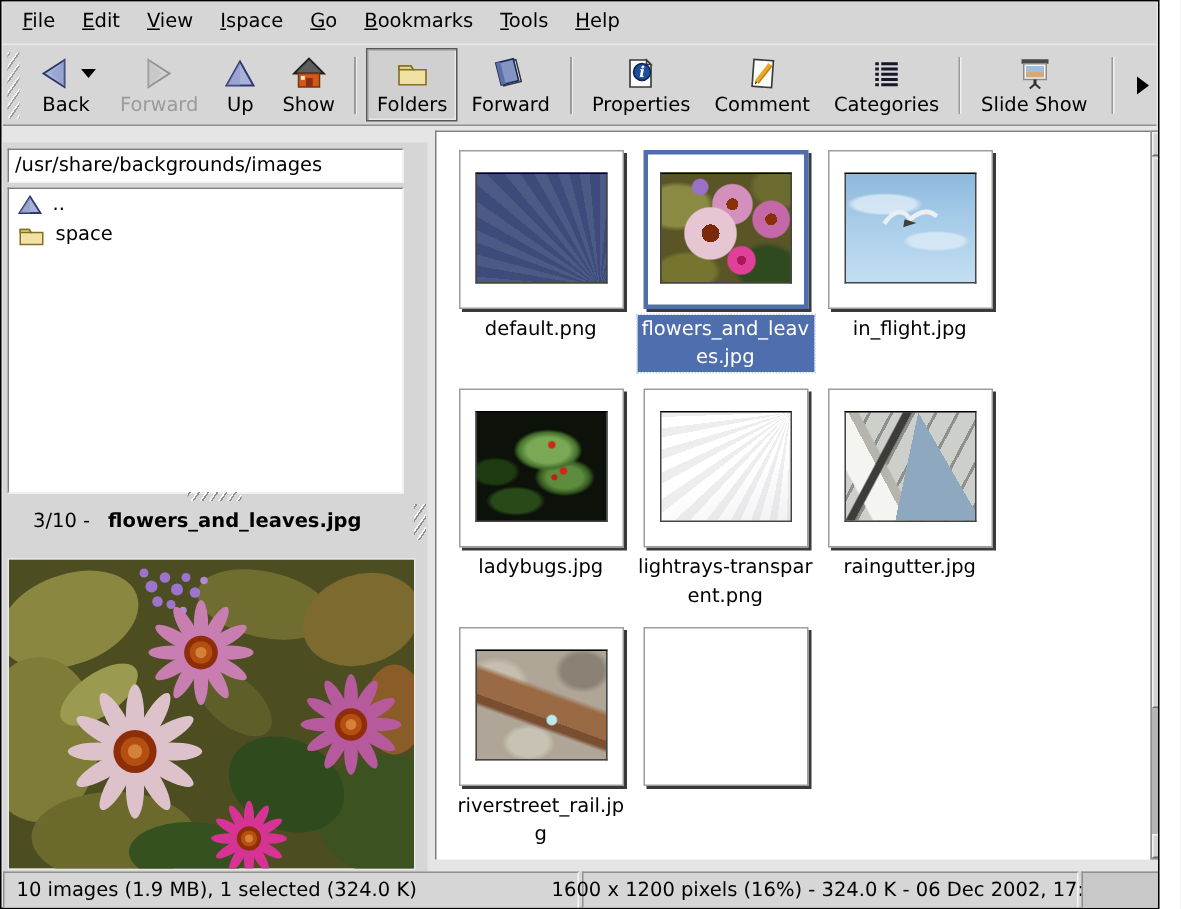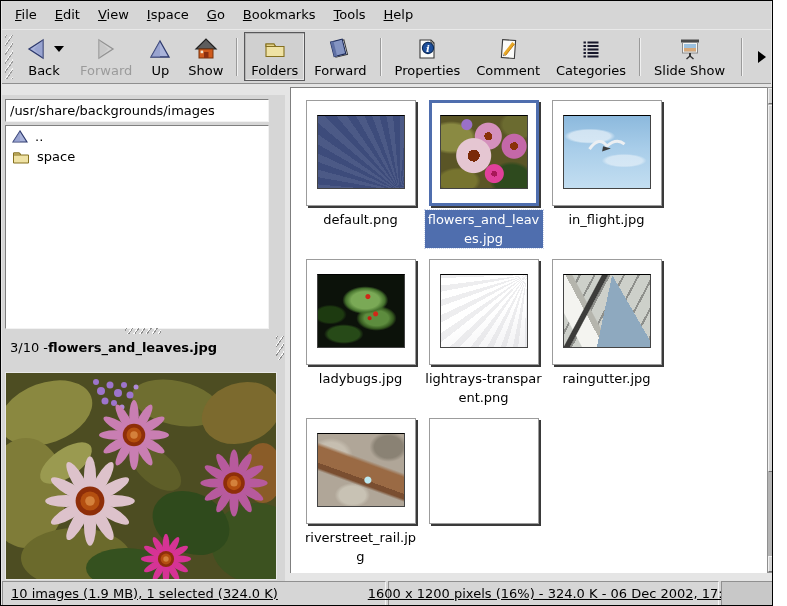--- a/index.html
+++ b/index.html
@@ -27,21 +27,21 @@
   .tb-overflow { position:absolute; right:5px; top:50%; margin-top:-6px; width:0; height:0; border-top:6px solid transparent; border-bottom:6px solid transparent; border-left:8px solid #000; }
 
   
   .left-panel { position:absolute; left:1px; top:83px; width:283px; height:497px; background:#d6d6d6;margin-top:11px; }
   .sunken { border:1px solid; border-color:#7f7f7f #f2f2f2 #f2f2f2 #7f7f7f; background:#fff; }
   .path-entry { position:absolute; left:3px; top:4px; width:264px; height:23px; font:13px "DejaVu Sans",sans-serif; padding:2px 4px; outline:none; }
   .folder-list { position:absolute; left:3px; top:30px; width:264px; height:204px; overflow:hidden; }
   .folder-row { display:flex; align-items:center; gap:7px; padding:3px 4px 2px 6px; }
   .hpane-grip { position:absolute; left:123px; top:233px; width:36px; height:6px;
     background-image:repeating-linear-gradient(125deg,#fafafa 0 1px,#8f8f8f 1px 2px,transparent 2px 5px); }
-  .sel-line { position:absolute; left:0; top:239px; width:283px; height:26px; display:flex; align-items:center; padding-left:8px; }
+  .sel-line { position:absolute; left:0; top:239px; width:283px; height:26px; display:flex; align-items:center; padding-left:20px;gap:12px; }
   .vpane-grip { position:absolute; left:274px; top:241px; width:8px; height:24px;
     background-image:repeating-linear-gradient(125deg,#fafafa 0 1px,#8f8f8f 1px 2px,transparent 2px 5px); }
   .preview { position:absolute; left:3px; top:277px; width:272px; height:208px; background:#cfcfcf; border:1px solid #e8e8e8; }
 
   
   .thumb-panel { position:absolute; left:289px; top:86px; width:477px; height:486px; background:#fff; border-left:1px solid #7f7f7f; border-top:1px solid #7f7f7f; overflow:hidden; }
   .thumb-grid { display:grid; grid-template-columns:repeat(3,123px); row-gap:11px; padding:12px 0 0 8px; }
   .thumb-cell { width:123px; display:flex; flex-direction:column; align-items:center; }
   .thumb-card { width:110px; height:106px; background:#fff; border:1px solid #9c9c9c; box-shadow:2px 2px 0 #3a3a3a; }
   .thumb-cell.selected .thumb-card { border:3px solid #4f6eae; }
@@ -104,21 +104,21 @@
   .sb-btn { position:absolute; left:0; width:16px; height:16px; background:#d4d4d4; border:1px solid; border-color:#f0f0f0 #6e6e6e #6e6e6e #f0f0f0; display:flex; align-items:center; justify-content:center; }
   .sb-up { top:0; } .sb-down { bottom:0; }
   .arr-up { width:0; height:0; border-left:4px solid transparent; border-right:4px solid transparent; border-bottom:6px solid #000; }
   .arr-down { width:0; height:0; border-left:4px solid transparent; border-right:4px solid transparent; border-top:6px solid #000; }
   .sb-thumb { position:absolute; left:0; top:17px; width:16px; height:367px; background:#d4d4d4; border:1px solid; border-color:#f0f0f0 #6e6e6e #6e6e6e #f0f0f0; }
   .sb-thumb::after { content:""; position:absolute; left:3px; top:50%; margin-top:-5px; width:8px; height:10px;
     background-image:repeating-linear-gradient(125deg,#fafafa 0 1px,#8f8f8f 1px 2px,transparent 2px 4px); }
 
   
   .statusbar { position:absolute; left:1px; top:580px; width:785px; height:25px; display:flex; gap:2px; background:#d6d6d6; }
-  .sb-seg { border:1px solid; border-color:#909090 #f4f4f4 #f4f4f4 #909090; display:flex; align-items:center;text-decoration:underline; }
+  .sb-seg { border:1px solid; border-color:#909090 #f4f4f4 #f4f4f4 #909090; display:flex; align-items:center; }
   .seg-left { width:384px; padding-left:8px; }
   .seg-info { width:331px; justify-content:center; }
   .seg-grip { flex:1; background:#c8c8c8; }
   .nowrap { white-space:nowrap; }
   .bold { font-weight:bold; }
 </style>
 </head>
 <body>
 
 <div class="window">

